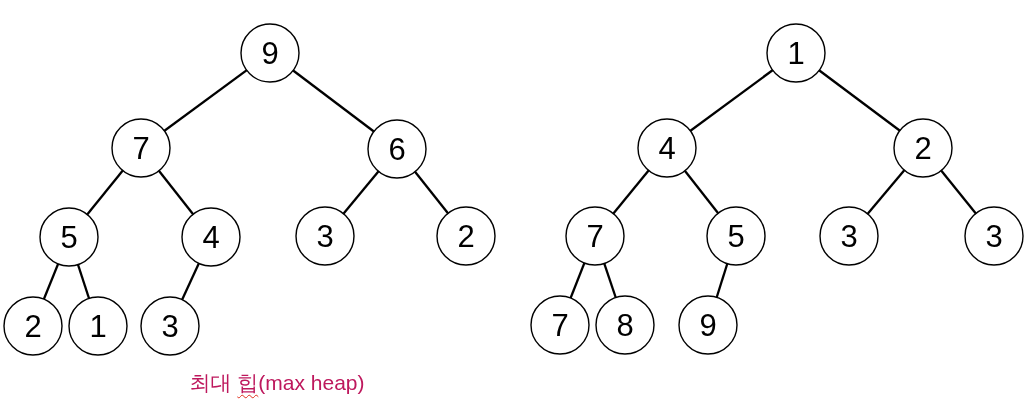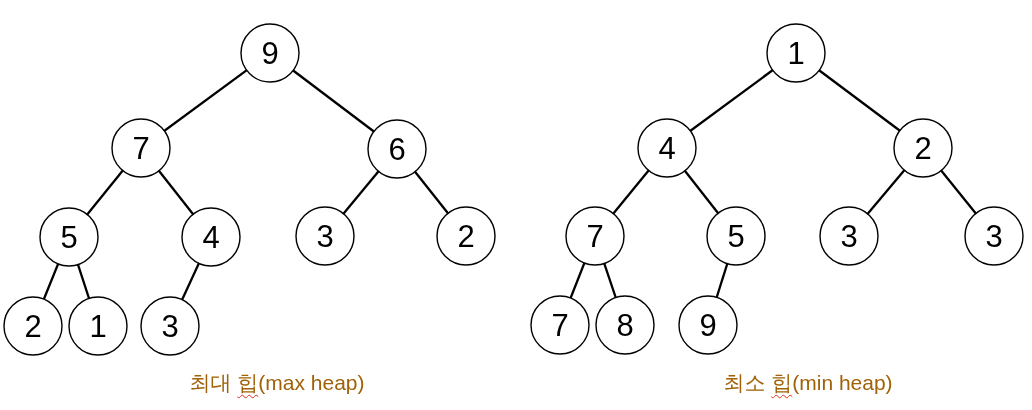--- a/index.html
+++ b/index.html
@@ -18,21 +18,21 @@
   #heap-svg {
     position: absolute;
     left: 0;
     top: 0;
   }
   .caption {
     position: absolute;
     top: 369px;
     transform: translateX(-50%);
     font-size: 21px;
-    color: #a16207;
+    color: #be185d;
     white-space: nowrap;
     line-height: 28px;
   }
   .caption .wavy {
     text-decoration-line: underline;
     text-decoration-style: wavy;
     text-decoration-thickness: 1px;
     text-underline-offset: 4px;
   }
   #caption-max { left: 277px; }
@@ -145,17 +145,14 @@
           <circle cx="708" cy="325" r="29" fill="#ffffff" stroke="#000000" stroke-width="1.4"></circle>
           <text x="708" y="325" text-anchor="middle" dominant-baseline="central" font-family="&quot;Liberation Sans&quot;, sans-serif" font-size="31" fill="#000000">9</text>
         </g>
       </g>
     </svg>
 
   <div class="caption" id="caption-max">
     <span>최대 </span><span class="wavy" style="text-decoration-color: rgb(224, 48, 30);">힙</span><span>(max heap)</span>
   </div>
 
-  <div class="caption" id="caption-min">
-    <span>최소 </span><span class="wavy" style="text-decoration-color: rgb(224, 48, 30);">힙</span><span>(min heap)</span>
-  </div>
 
 </div>
 
 </body></html>

